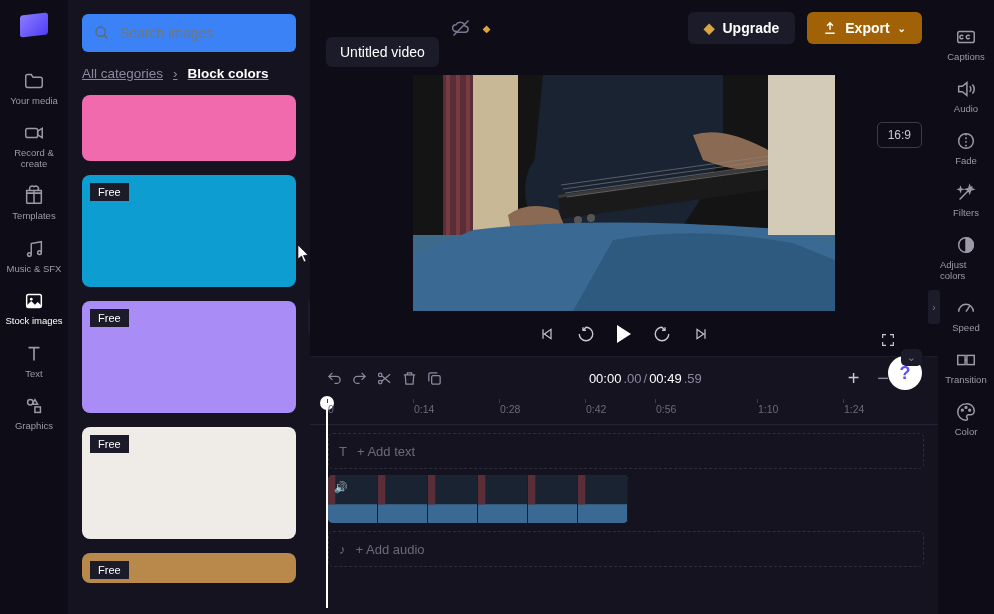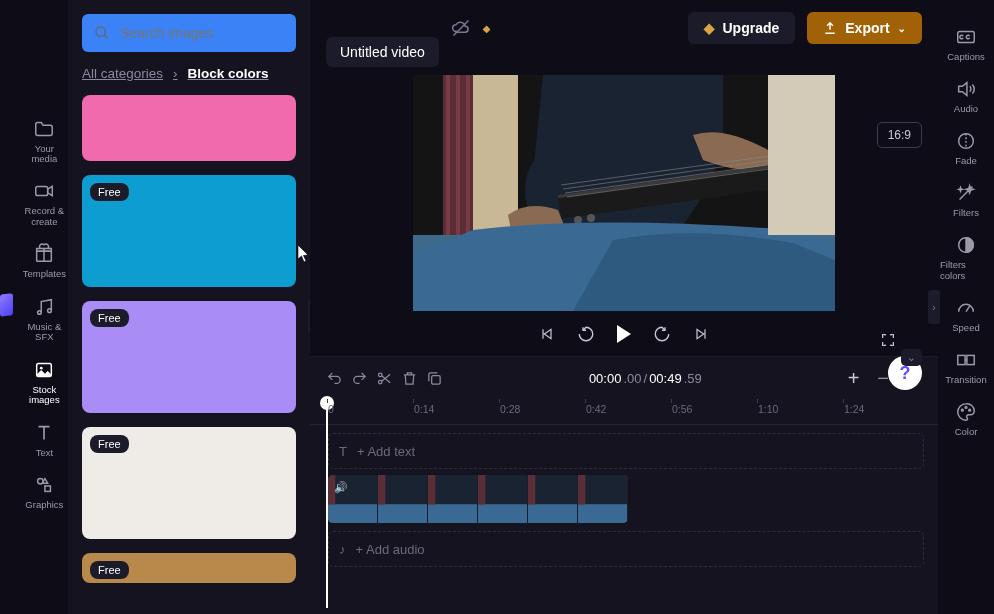--- a/index.html
+++ b/index.html
@@ -1,29 +1,29 @@
 <!DOCTYPE html>
 <html><head>
 <meta charset="utf-8">
 <style>
 * { margin: 0; padding: 0; box-sizing: border-box; font-family: -apple-system, BlinkMacSystemFont, "Segoe UI", sans-serif; }
 body { background: #0e0d17; color: #fff; width: 994px; height: 614px; overflow: hidden; display: flex; }
-.nav { width: 68px; background: #0e0d17; display: flex; flex-direction: row; align-items: center; padding-top: 14px; gap: 8px; }
+.nav { width: 68px; background: #0e0d17; display: flex; flex-direction: column; align-items: center; padding-top: 14px; gap: 8px; }
 .logo { width: 28px; height: 22px; background: linear-gradient(135deg,#8b7cff,#4f3ef5); border-radius: 3px; transform: skewY(-6deg); margin-bottom: 18px; }
 .nav-item { display: flex; flex-direction: column; align-items: center; gap: 4px; padding: 8px 2px; width: 100%; cursor: pointer; color: #9b9aa8; font-size: 9.5px; text-align: center; line-height: 1.1; }
 .nav-item.active { color: #fff; }
 .nav-icon { width: 22px; height: 22px; display: flex; align-items: center; justify-content: center; }
 .panel { width: 242px; background: #14131f; display: flex; flex-direction: column; padding: 14px 14px 0 14px; gap: 14px; position: relative; }
 .search { background: #3b82f6; border-radius: 6px; height: 38px; display: flex; align-items: center; padding: 0 12px; gap: 10px; }
 .search input { border: none; outline: none; font-size: 14px; flex: 1; color: #333; background: transparent; }
 .crumb { font-size: 13.5px; color: #8b89a0; display: flex; gap: 10px; align-items: flex-end; text-decoration: underline; }
 .crumb .cur { color: #fff; font-weight: 600; }
 .tiles { flex: 1; overflow-y: auto; display: flex; flex-direction: column; gap: 14px; padding-bottom: 14px; }
 .tile { border-radius: 8px; position: relative; }
-.tile .tag { position: absolute; top: 8px; left: 8px; background: #1c1b29; color: #fff; font-size: 11px; padding: 3px 8px; border-radius: 8px; }
+.tile .tag { position: absolute; top: 8px; left: 8px; background: #1c1b29; color: #fff; font-size: 11px; padding: 3px 8px; border-radius: 0; }
 .handle { position: absolute; right: -12px; top: 300px; width: 14px; height: 34px; background: #1c1b29; border-radius: 3px; display: flex; align-items: center; justify-content: center; color: #7a7890; font-size: 10px; }
 .main { flex: 1; display: flex; flex-direction: column; background: #0e0d17; position: relative; }
 .topbar { height: 56px; display: flex; align-items: center; padding: 0 16px; gap: 12px; }
 .title { background: #1c1b29; padding: 7px 14px; border-radius: 6px; font-size: 14px; margin-top: 48px; }
 .sync { color: #7a7890; display:flex; align-items:center; }
 .dia { color: #d9a441; font-size: 10px; }
 .sp { flex: 1; }
 .btn { display: flex; align-items: center; gap: 8px; padding: 8px 16px; border-radius: 6px; font-size: 14px; font-weight: 600; cursor: pointer; }
 .btn-up { background: #1c1b29; color: #fff; }
 .btn-ex { background: #a16207; color: #fff; }
@@ -307,21 +307,21 @@
             </svg>
           </span>
       </div>
     </div>
     <div class="ruler" id="ruler">
       <div class="ph"></div>
     <span class="tick" style="left: 18px;">0</span>
         <span class="tick" style="left: 104px;">0:14</span>
         <span class="tick" style="left: 190px;">0:28</span>
         <span class="tick" style="left: 276px;">0:42</span>
-        <span class="tick" style="left: 362px;">0:56</span>
+        <span class="tick" style="left: 346px;">0:56</span>
         <span class="tick" style="left: 448px;">1:10</span>
         <span class="tick" style="left: 534px;">1:24</span>
       </div>
     <div class="tracks">
       <div class="track">
         <span>T</span>
         <span>+ Add text</span>
       </div>
       <div style="display:flex;">
         <div class="clip">
@@ -416,21 +416,21 @@
         </span>
         <span>Filters</span>
       </div>
       <div class="rs-item">
         <span>
           <svg width="22" height="22" viewBox="0 0 24 24" fill="none" stroke="currentColor" stroke-width="1.6">
             <circle cx="12" cy="12" r="8"></circle>
             <path d="M12 4a8 8 0 010 16z" fill="currentColor"></path>
           </svg>
         </span>
-        <span>Filters colors</span>
+        <span>Adjust colors</span>
       </div>
       <div class="rs-item">
         <span>
           <svg width="22" height="22" viewBox="0 0 24 24" fill="none" stroke="currentColor" stroke-width="1.6">
             <path d="M4 16a8 8 0 1116 0"></path>
             <path d="M12 16l4-6"></path>
           </svg>
         </span>
         <span>Speed</span>
       </div>

